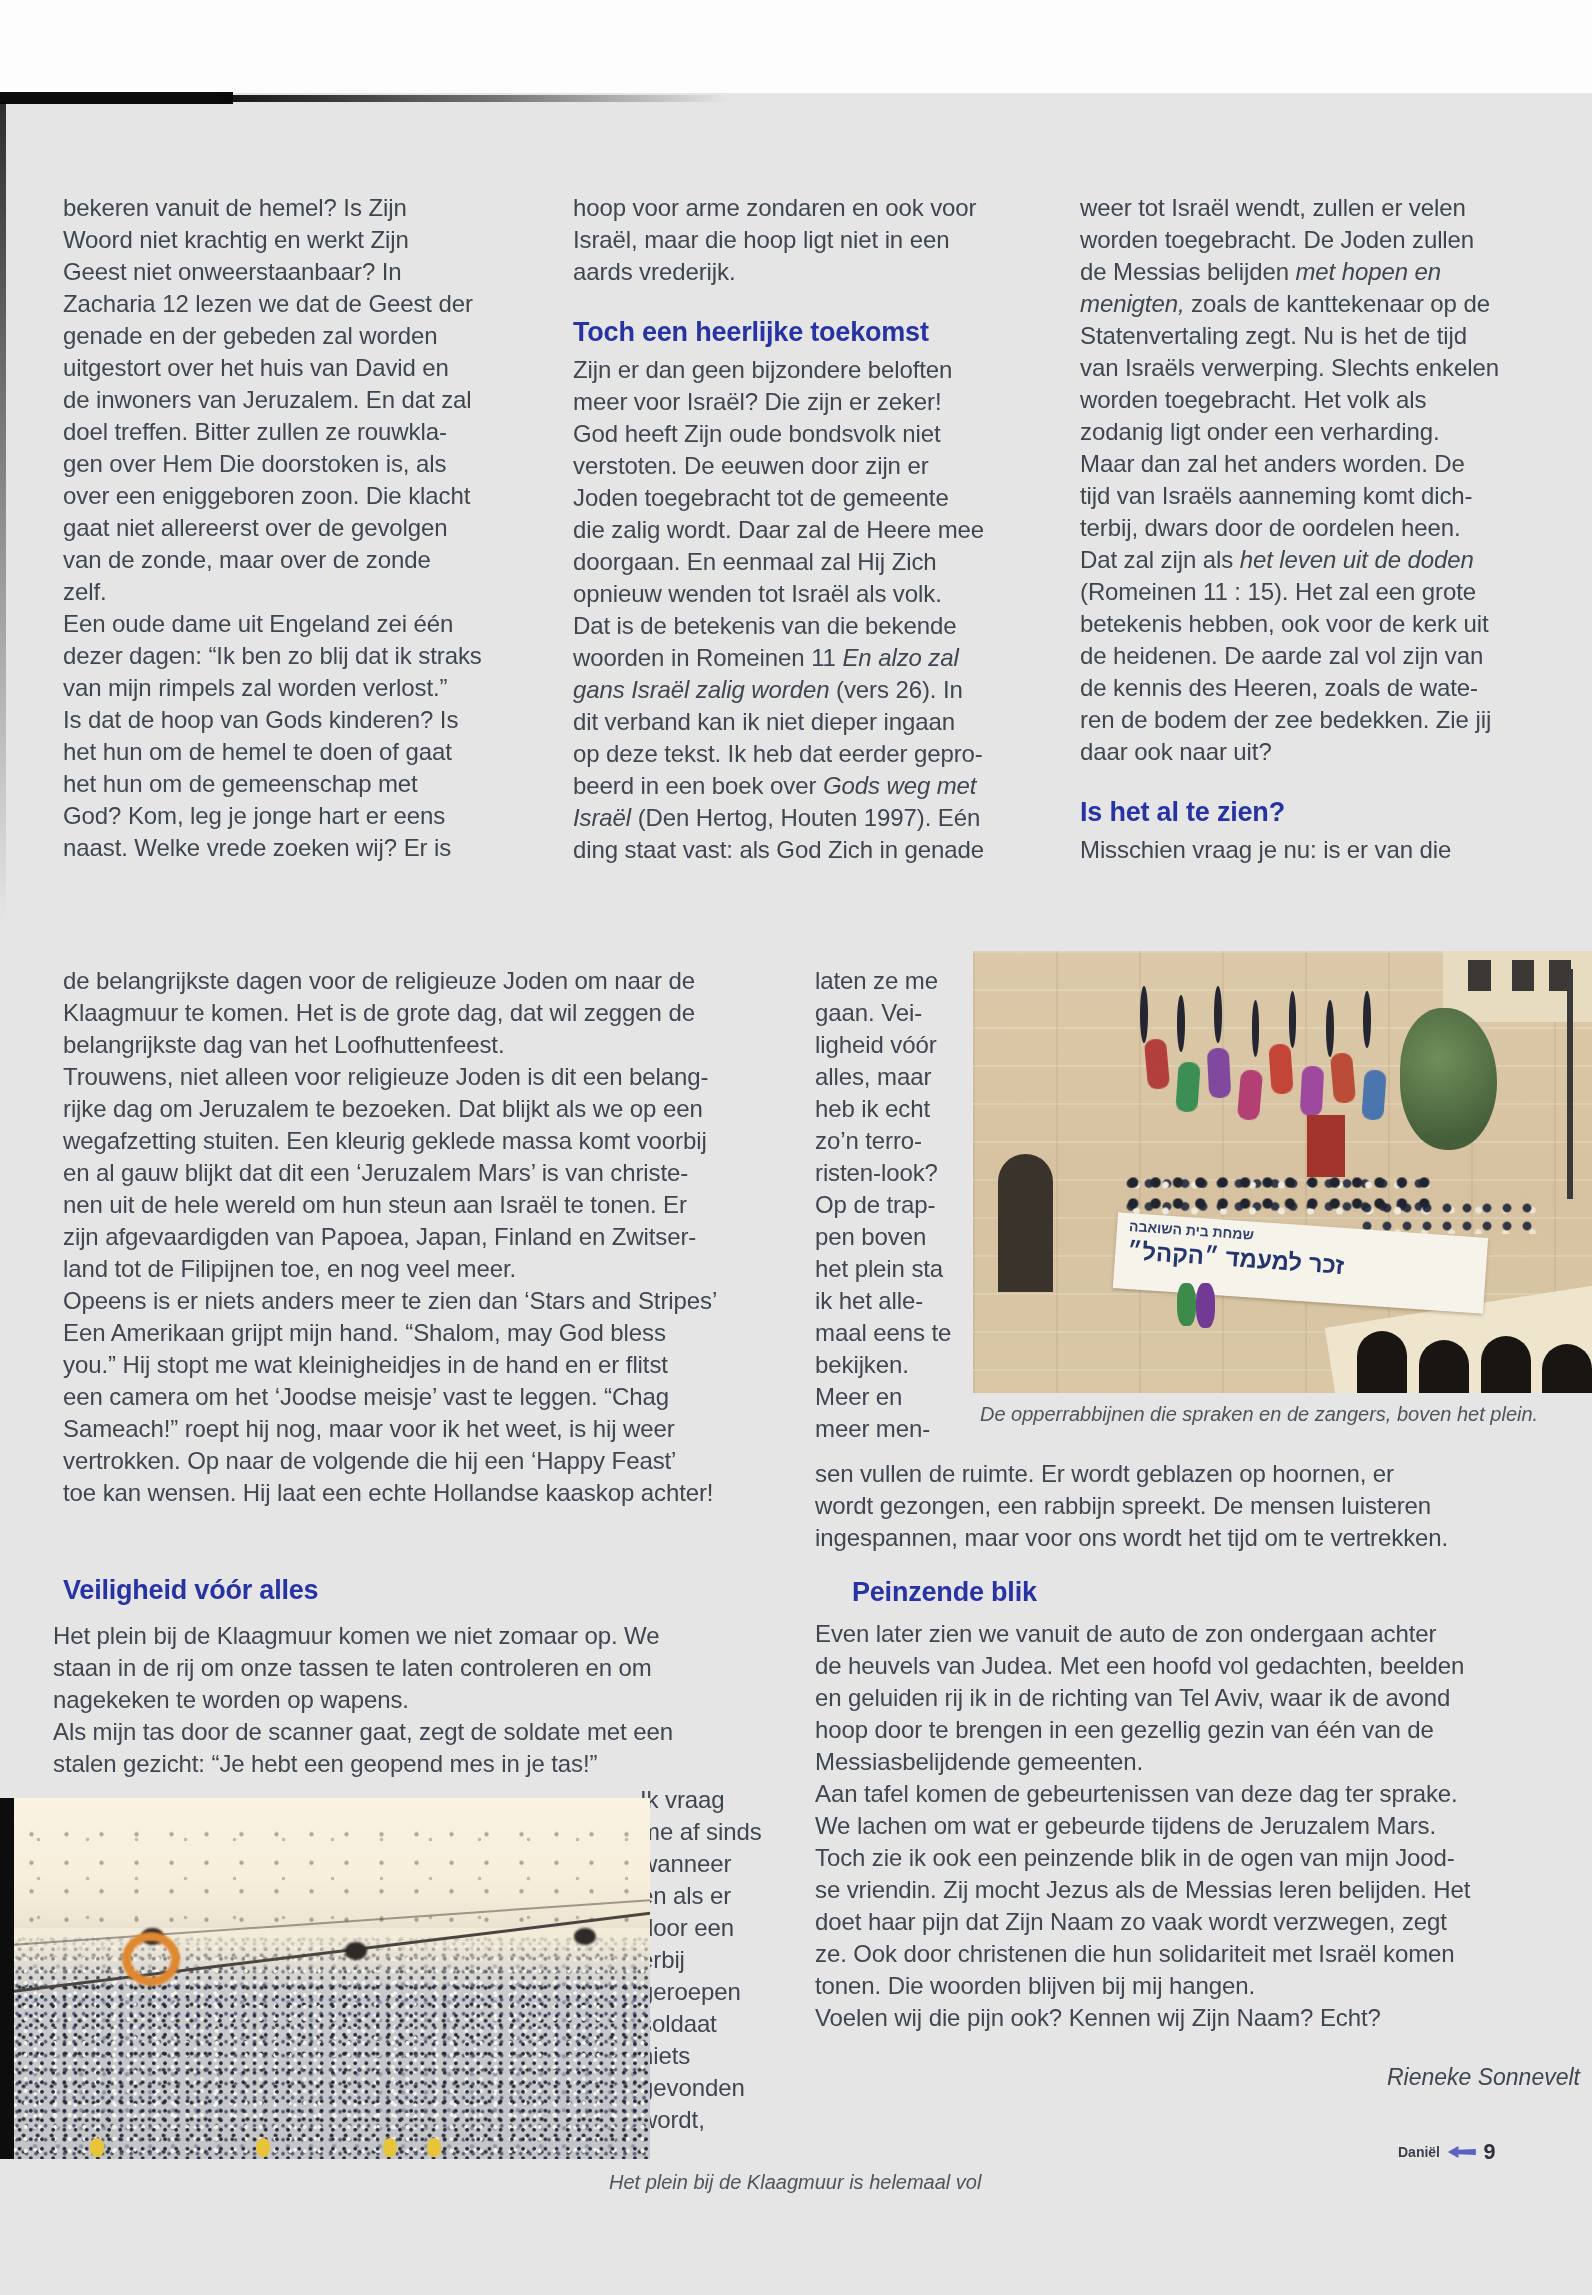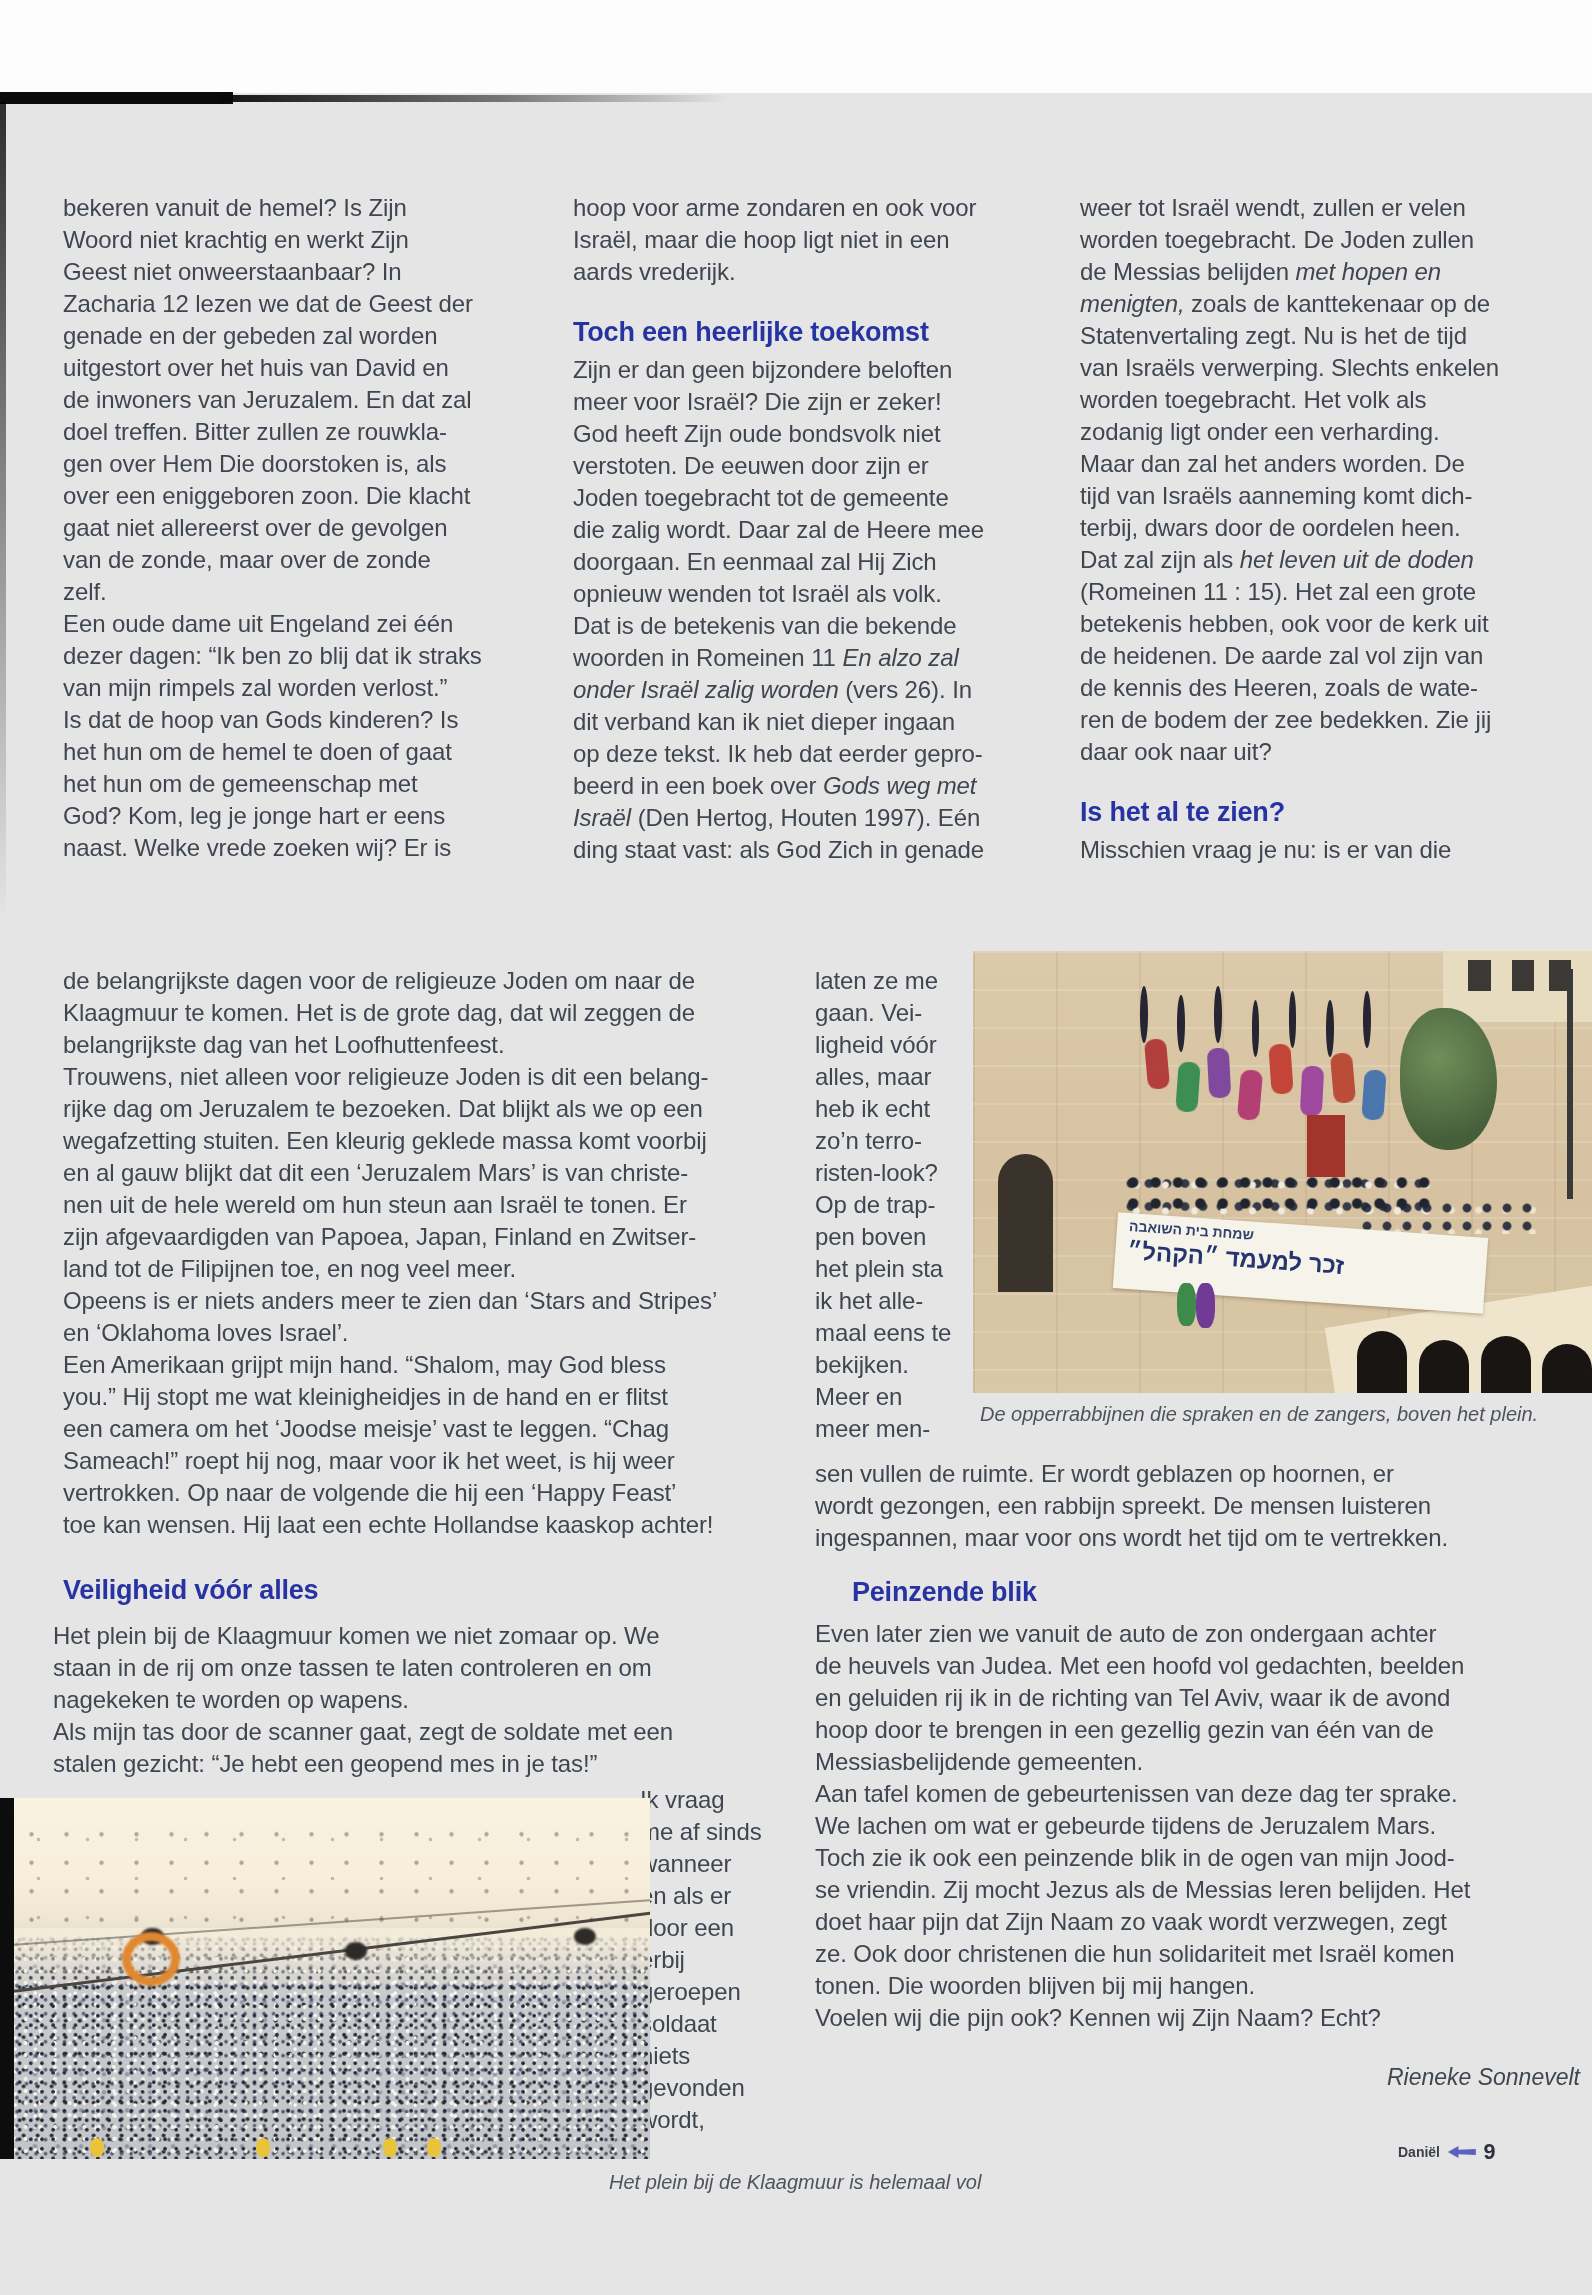--- a/index.html
+++ b/index.html
@@ -141,21 +141,21 @@
       <div class="ln"><span>Zijn er dan geen bijzondere beloften</span></div>
       <div class="ln"><span>meer voor Israël? Die zijn er zeker!</span></div>
       <div class="ln"><span>God heeft Zijn oude bondsvolk niet</span></div>
       <div class="ln"><span>verstoten. De eeuwen door zijn er</span></div>
       <div class="ln"><span>Joden toegebracht tot de gemeente</span></div>
       <div class="ln"><span>die zalig wordt. Daar zal de Heere mee</span></div>
       <div class="ln"><span>doorgaan. En eenmaal zal Hij Zich</span></div>
       <div class="ln"><span>opnieuw wenden tot Israël als volk.</span></div>
       <div class="ln"><span>Dat is de betekenis van die bekende</span></div>
       <div class="ln"><span>woorden in Romeinen 11 </span><i>En alzo zal</i></div>
-      <div class="ln"><i>onder Israël zalig worden</i><span> (vers 26). In</span></div>
+      <div class="ln"><i>gans Israël zalig worden</i><span> (vers 26). In</span></div>
       <div class="ln"><span>dit verband kan ik niet dieper ingaan</span></div>
       <div class="ln"><span>op deze tekst. Ik heb dat eerder gepro-</span></div>
       <div class="ln"><span>beerd in een boek over </span><i>Gods weg met</i></div>
       <div class="ln"><i>Israël</i><span> (Den Hertog, Houten 1997). Eén</span></div>
       <div class="ln"><span>ding staat vast: als God Zich in genade</span></div>
     </div>
 
   <div class="block" style="left:1080px;top:192px;width:496px">
       <div class="ln"><span>weer tot Israël wendt, zullen er velen</span></div>
       <div class="ln"><span>worden toegebracht. De Joden zullen</span></div>
@@ -186,21 +186,20 @@
       <div class="ln"><span>Klaagmuur te komen. Het is de grote dag, dat wil zeggen de</span></div>
       <div class="ln"><span>belangrijkste dag van het Loofhuttenfeest.</span></div>
       <div class="ln"><span>Trouwens, niet alleen voor religieuze Joden is dit een belang-</span></div>
       <div class="ln"><span>rijke dag om Jeruzalem te bezoeken. Dat blijkt als we op een</span></div>
       <div class="ln"><span>wegafzetting stuiten. Een kleurig geklede massa komt voorbij</span></div>
       <div class="ln"><span>en al gauw blijkt dat dit een ‘Jeruzalem Mars’ is van christe-</span></div>
       <div class="ln"><span>nen uit de hele wereld om hun steun aan Israël te tonen. Er</span></div>
       <div class="ln"><span>zijn afgevaardigden van Papoea, Japan, Finland en Zwitser-</span></div>
       <div class="ln"><span>land tot de Filipijnen toe, en nog veel meer.</span></div>
       <div class="ln"><span>Opeens is er niets anders meer te zien dan ‘Stars and Stripes’</span></div>
-      <div class="ln"><span>en ‘Oklahoma loves Israel’.</span></div>
       <div class="ln"><span>Een Amerikaan grijpt mijn hand. “Shalom, may God bless</span></div>
       <div class="ln"><span>you.” Hij stopt me wat kleinigheidjes in de hand en er flitst</span></div>
       <div class="ln"><span>een camera om het ‘Joodse meisje’ vast te leggen. “Chag</span></div>
       <div class="ln"><span>Sameach!” roept hij nog, maar voor ik het weet, is hij weer</span></div>
       <div class="ln"><span>vertrokken. Op naar de volgende die hij een ‘Happy Feast’</span></div>
       <div class="ln"><span>toe kan wensen. Hij laat een echte Hollandse kaaskop achter!</span></div>
     </div>
   <div class="h" style="left:63px;top:1573px">Veiligheid vóór alles</div>
   <div class="block" style="left:53px;top:1620px;width:759px">
       <div class="ln"><span>Het plein bij de Klaagmuur komen we niet zomaar op. We</span></div>

